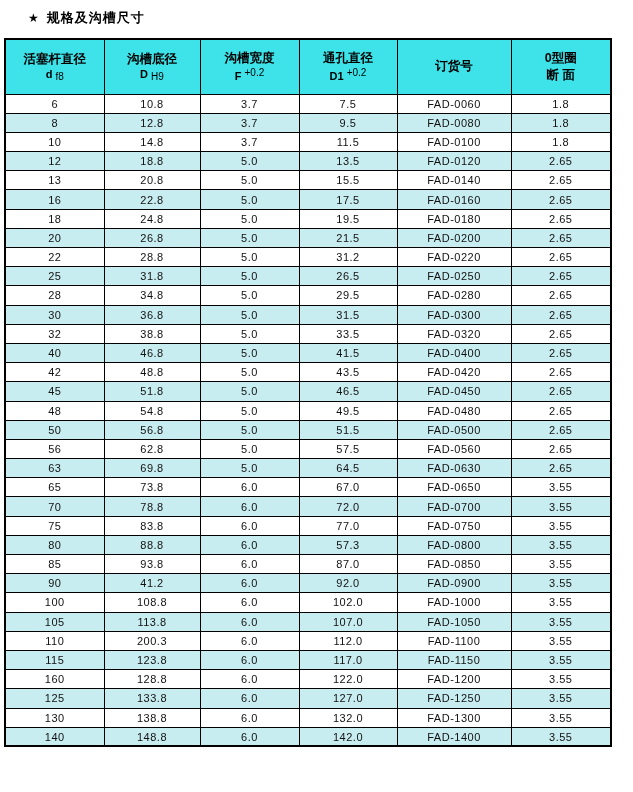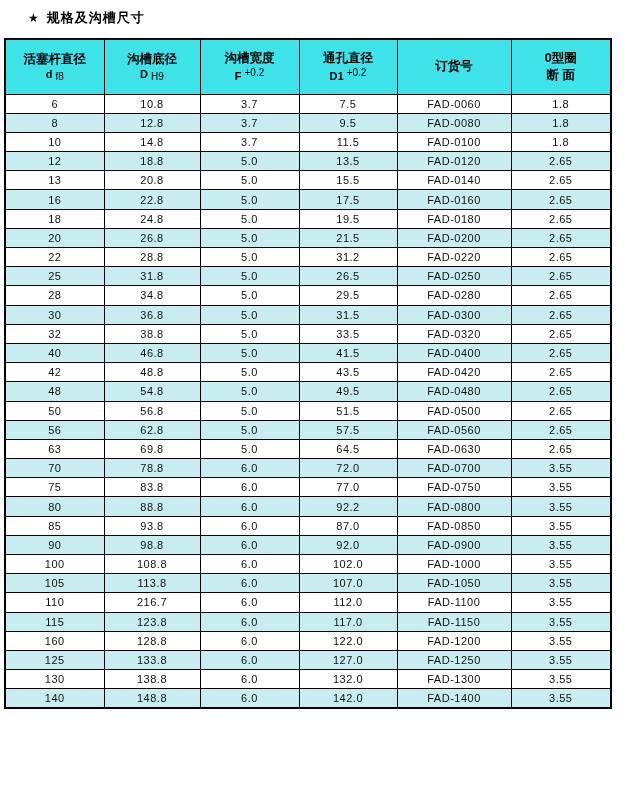--- a/index.html
+++ b/index.html
@@ -218,20 +218,28 @@
         </tr>
         <tr>
           <td>42</td>
           <td>48.8</td>
           <td>5.0</td>
           <td>43.5</td>
           <td>FAD-0420</td>
           <td>2.65</td>
         </tr>
         <tr>
+          <td>45</td>
+          <td>51.8</td>
+          <td>5.0</td>
+          <td>46.5</td>
+          <td>FAD-0450</td>
+          <td>2.65</td>
+        </tr>
+        <tr>
           <td>48</td>
           <td>54.8</td>
           <td>5.0</td>
           <td>49.5</td>
           <td>FAD-0480</td>
           <td>2.65</td>
         </tr>
         <tr>
           <td>50</td>
           <td>56.8</td>
@@ -250,54 +258,62 @@
         </tr>
         <tr>
           <td>63</td>
           <td>69.8</td>
           <td>5.0</td>
           <td>64.5</td>
           <td>FAD-0630</td>
           <td>2.65</td>
         </tr>
         <tr>
+          <td>65</td>
+          <td>73.8</td>
+          <td>6.0</td>
+          <td>67.0</td>
+          <td>FAD-0650</td>
+          <td>3.55</td>
+        </tr>
+        <tr>
           <td>70</td>
           <td>78.8</td>
           <td>6.0</td>
           <td>72.0</td>
           <td>FAD-0700</td>
           <td>3.55</td>
         </tr>
         <tr>
           <td>75</td>
           <td>83.8</td>
           <td>6.0</td>
           <td>77.0</td>
           <td>FAD-0750</td>
           <td>3.55</td>
         </tr>
         <tr>
           <td>80</td>
           <td>88.8</td>
           <td>6.0</td>
-          <td>92.2</td>
+          <td>57.3</td>
           <td>FAD-0800</td>
           <td>3.55</td>
         </tr>
         <tr>
           <td>85</td>
           <td>93.8</td>
           <td>6.0</td>
           <td>87.0</td>
           <td>FAD-0850</td>
           <td>3.55</td>
         </tr>
         <tr>
           <td>90</td>
-          <td>98.8</td>
+          <td>41.2</td>
           <td>6.0</td>
           <td>92.0</td>
           <td>FAD-0900</td>
           <td>3.55</td>
         </tr>
         <tr>
           <td>100</td>
           <td>108.8</td>
           <td>6.0</td>
           <td>102.0</td>
@@ -307,21 +323,21 @@
         <tr>
           <td>105</td>
           <td>113.8</td>
           <td>6.0</td>
           <td>107.0</td>
           <td>FAD-1050</td>
           <td>3.55</td>
         </tr>
         <tr>
           <td>110</td>
-          <td>216.7</td>
+          <td>200.3</td>
           <td>6.0</td>
           <td>112.0</td>
           <td>FAD-1100</td>
           <td>3.55</td>
         </tr>
         <tr>
           <td>115</td>
           <td>123.8</td>
           <td>6.0</td>
           <td>117.0</td>

